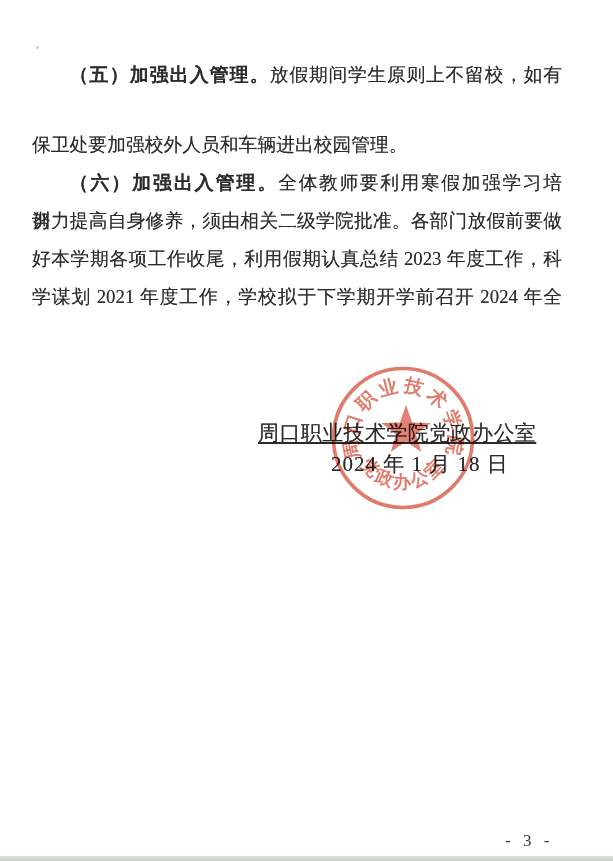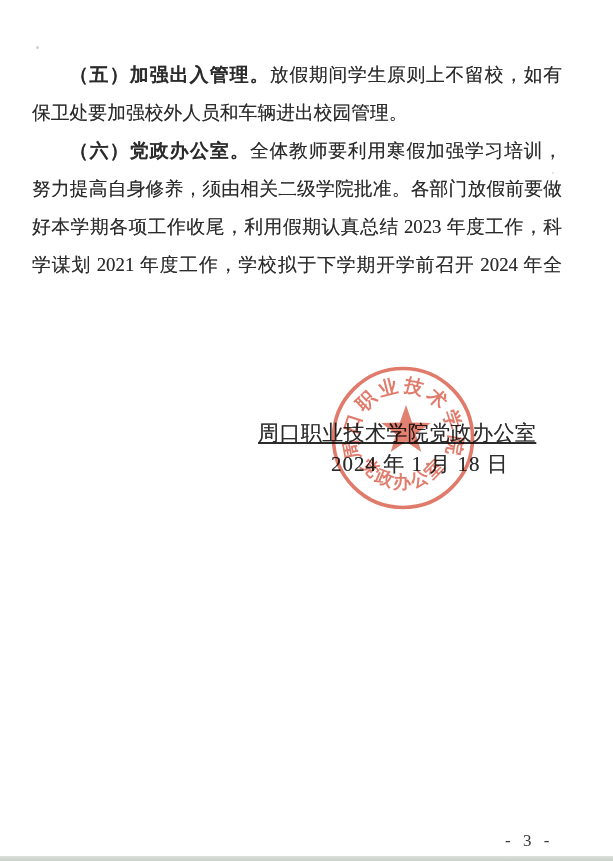--- a/index.html
+++ b/index.html
@@ -21,21 +21,21 @@
   .line {
     font-size: 18.8px;
     line-height: 38px;
     height: 38px;
     text-align: justify;
     text-align-last: justify;
     color: #2b2b2b;
     text-shadow: 0 0 0.5px rgba(40,40,40,0.55);
   }
   .line.indent { text-indent: 2em; }
-  .line.last { text-align-last: left; }
+  .line.last { text-align-last: left; margin-top: 32px; }
   .head { font-weight: 700; letter-spacing: 0.5px; margin-top: 48px; }
 
   
   .sig-org {
     position: absolute;
     left: 258px; top: 421px;
     font-size: 21px; line-height: 25px;
     letter-spacing: 0.4px;
     color: #2b2b2b;
     text-shadow: 0 0 0.5px rgba(40,40,40,0.55);
@@ -82,21 +82,21 @@
   .speck { position: absolute; border-radius: 50%; background: #b9b9b9; }
   .speck-a { left: 36px; top: 46px; width: 3px; height: 3px; opacity: 0.7; }
   .speck-b { left: 552px; top: 172px; width: 2px; height: 2px; opacity: 0.5; }
 </style>
 </head>
 <body>
 
 <div class="text-block">
   <div class="line indent"><span class="head">（五）加强出入管理。</span><span>放假期间学生原则上不留校，如有</span></div>
   <div class="line last"><span>保卫处要加强校外人员和车辆进出校园管理。</span></div>
-  <div class="line indent"><span class="head">（六）党政办公室。</span><span>全体教师要利用寒假加强学习培训，</span></div>
+  <div class="line indent"><span class="head">（六）加强出入管理。</span><span>全体教师要利用寒假加强学习培训，</span></div>
   <div class="line"><span>努力提高自身修养，须由相关二级学院批准。各部门放假前要做</span></div>
   <div class="line"><span>好本学期各项工作收尾，利用假期认真总结 2023 年度工作，科</span></div>
   <div class="line"><span>学谋划 2021 年度工作，学校拟于下学期开学前召开 2024 年全</span></div>
 </div>
 
 <div class="sig-org">周口职业技术学院党政办公室</div>
 <div class="sig-date">2024 年 1 月 18 日</div>
 
 <svg class="seal" viewBox="0 0 150 146" xmlns="http://www.w3.org/2000/svg">
   <defs>

